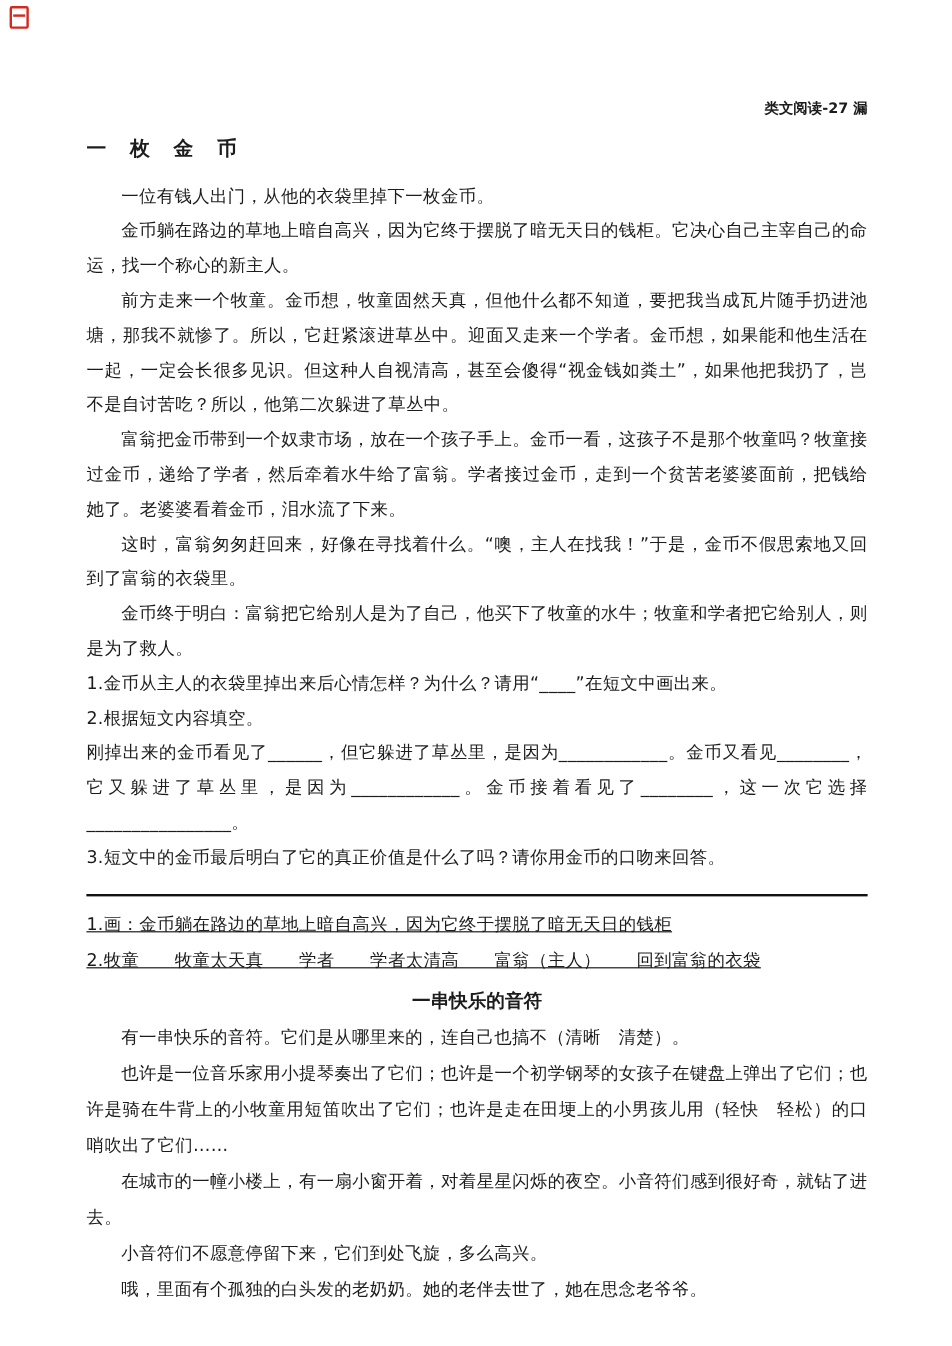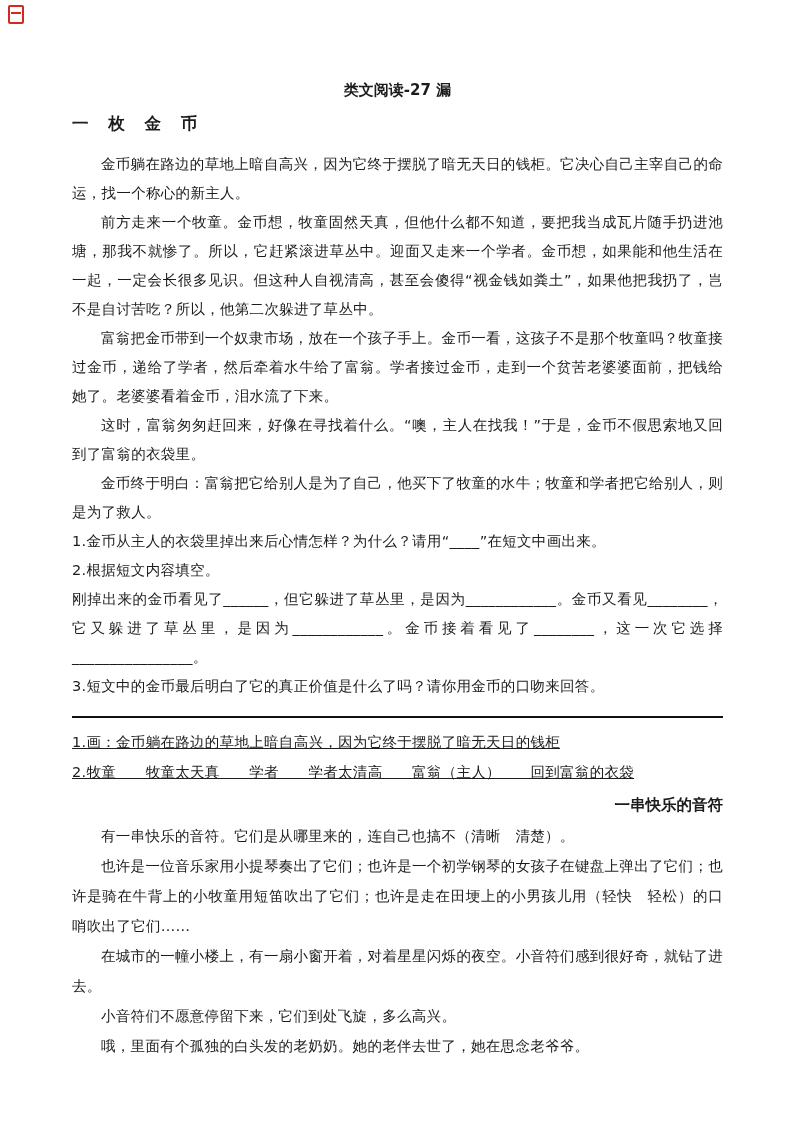--- a/index.html
+++ b/index.html
@@ -16,29 +16,29 @@
   .stamp{
     position:absolute;left:8px;top:5px;
     width:12px;height:15px;
     border:2px solid #d22a1e;border-radius:2px;
   }
   .stamp::after{
     content:"";position:absolute;left:1px;right:1px;top:5px;height:2px;
     background:#d22a1e;
   }
   .lesson{
-    text-align:center;font-weight:bold;font-size:15px;line-height:20px;
+    text-align:right;font-weight:bold;font-size:12px;line-height:20px;
     margin:0 0 13px 0;
   }
   .ptitle{
     text-align:left;font-weight:bold;font-size:16.5px;letter-spacing:7px;
     line-height:22px;margin:0 0 15px 0;
   }
   .ptitle2{
-    text-align:right;font-weight:bold;font-size:15.5px;line-height:21px;
+    text-align:center;font-weight:bold;font-size:15.5px;line-height:21px;
     margin:8px 0 5px 0;
   }
   .para{
     margin:0;font-size:14.5px;line-height:29px;text-align:justify;
     letter-spacing:0.3px;
   }
   .indent{text-indent:2em;}
   .qline{text-indent:0;}
   .aline{text-indent:0;line-height:30px;}
   .s2{line-height:30px;}
@@ -59,20 +59,21 @@
 
 <div class="page">
 
   <div class="stamp"></div>
 
   <div class="lesson">类文阅读-27 漏</div>
 
   <div class="ptitle">一 枚 金 币</div>
 
   <div>
+      <p class="para indent">一位有钱人出门，从他的衣袋里掉下一枚金币。</p>
       <p class="para indent">金币躺在路边的草地上暗自高兴，因为它终于摆脱了暗无天日的钱柜。它决心自己主宰自己的命运，找一个称心的新主人。</p>
       <p class="para indent">前方走来一个牧童。金币想，牧童固然天真，但他什么都不知道，要把我当成瓦片随手扔进池塘，那我不就惨了。所以，它赶紧滚进草丛中。迎面又走来一个学者。金币想，如果能和他生活在一起，一定会长很多见识。但这种人自视清高，甚至会傻得“视金钱如粪土”，如果他把我扔了，岂不是自讨苦吃？所以，他第二次躲进了草丛中。</p>
       <p class="para indent">富翁把金币带到一个奴隶市场，放在一个孩子手上。金币一看，这孩子不是那个牧童吗？牧童接过金币，递给了学者，然后牵着水牛给了富翁。学者接过金币，走到一个贫苦老婆婆面前，把钱给她了。老婆婆看着金币，泪水流了下来。</p>
       <p class="para indent">这时，富翁匆匆赶回来，好像在寻找着什么。“噢，主人在找我！”于是，金币不假思索地又回到了富翁的衣袋里。</p>
       <p class="para indent">金币终于明白：富翁把它给别人是为了自己，他买下了牧童的水牛；牧童和学者把它给别人，则是为了救人。</p>
     </div>
 
   <div>
       <p class="para qline">1.金币从主人的衣袋里掉出来后心情怎样？为什么？请用“____”在短文中画出来。</p>
       <p class="para qline">2.根据短文内容填空。</p>

